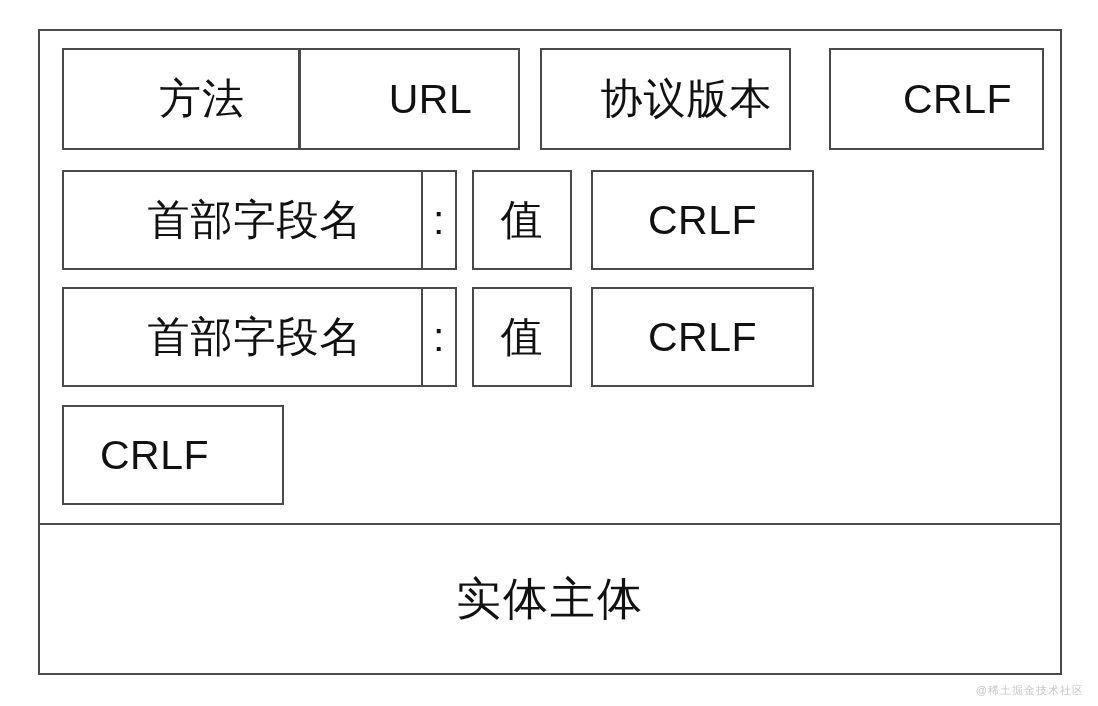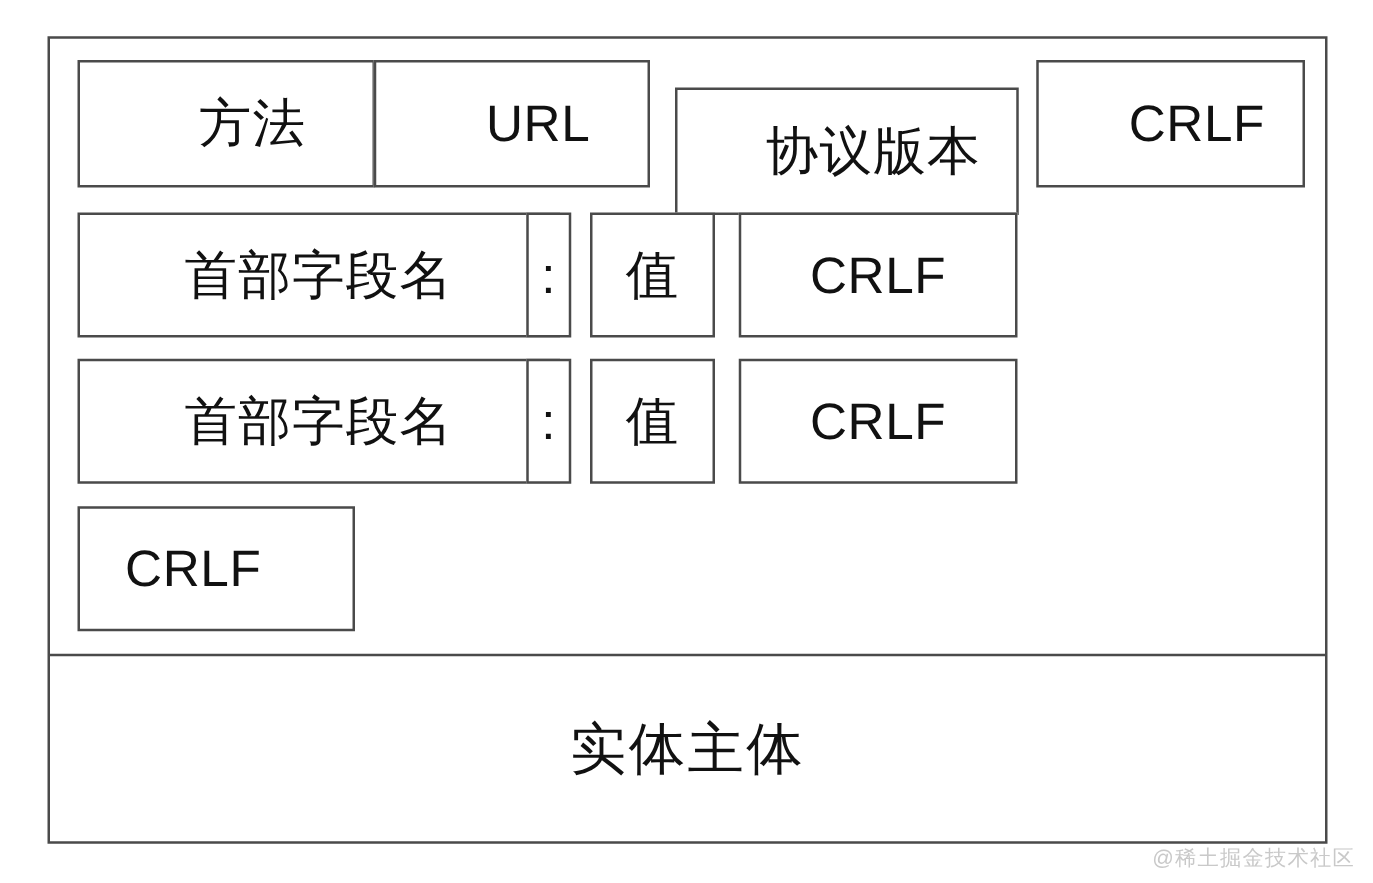--- a/index.html
+++ b/index.html
@@ -78,21 +78,21 @@
     white-space: nowrap;
   }
 
   .latin { font-size: 41px; letter-spacing: 0.5px; }
   .cjk   { font-size: 42px; letter-spacing: 1px; }
 
   
   .r1 { top: 17px; height: 102px; padding-left: 42px; }          
   .b-method   { left: 22px;  width: 238px; }  
   .b-url      { left: 259px; width: 221px; text-align: center; }  
-  .b-version  { left: 500px; width: 275px; margin-top: 22px; }  
+  .b-version  { left: 500px; width: 251px; }  
   .b-crlf1    { left: 789px; width: 215px; }  
 
   
   .r2 { top: 139px; height: 100px; }          
   
   .r3 { top: 256px; height: 100px; }          
 
   .b-fieldname { left: 22px;  width: 386px; } 
   .b-colon     { left: 381px; width: 36px;  } 
   .b-value     { left: 432px; width: 100px; } 
@@ -106,21 +106,21 @@
     font-size: 45px;
     color: #111111;
     letter-spacing: 2px;
     white-space: nowrap;
   }
 
   .watermark {
     position: absolute;
     right: 14px;
     bottom: 8px;
-    font-size: 17px;
+    font-size: 11px;
     color: #c9c9c9;
     letter-spacing: 1px;
     white-space: nowrap;
     user-select: none;
   }
 </style>
 </head>
 <body>
 
 <div id="canvas">

